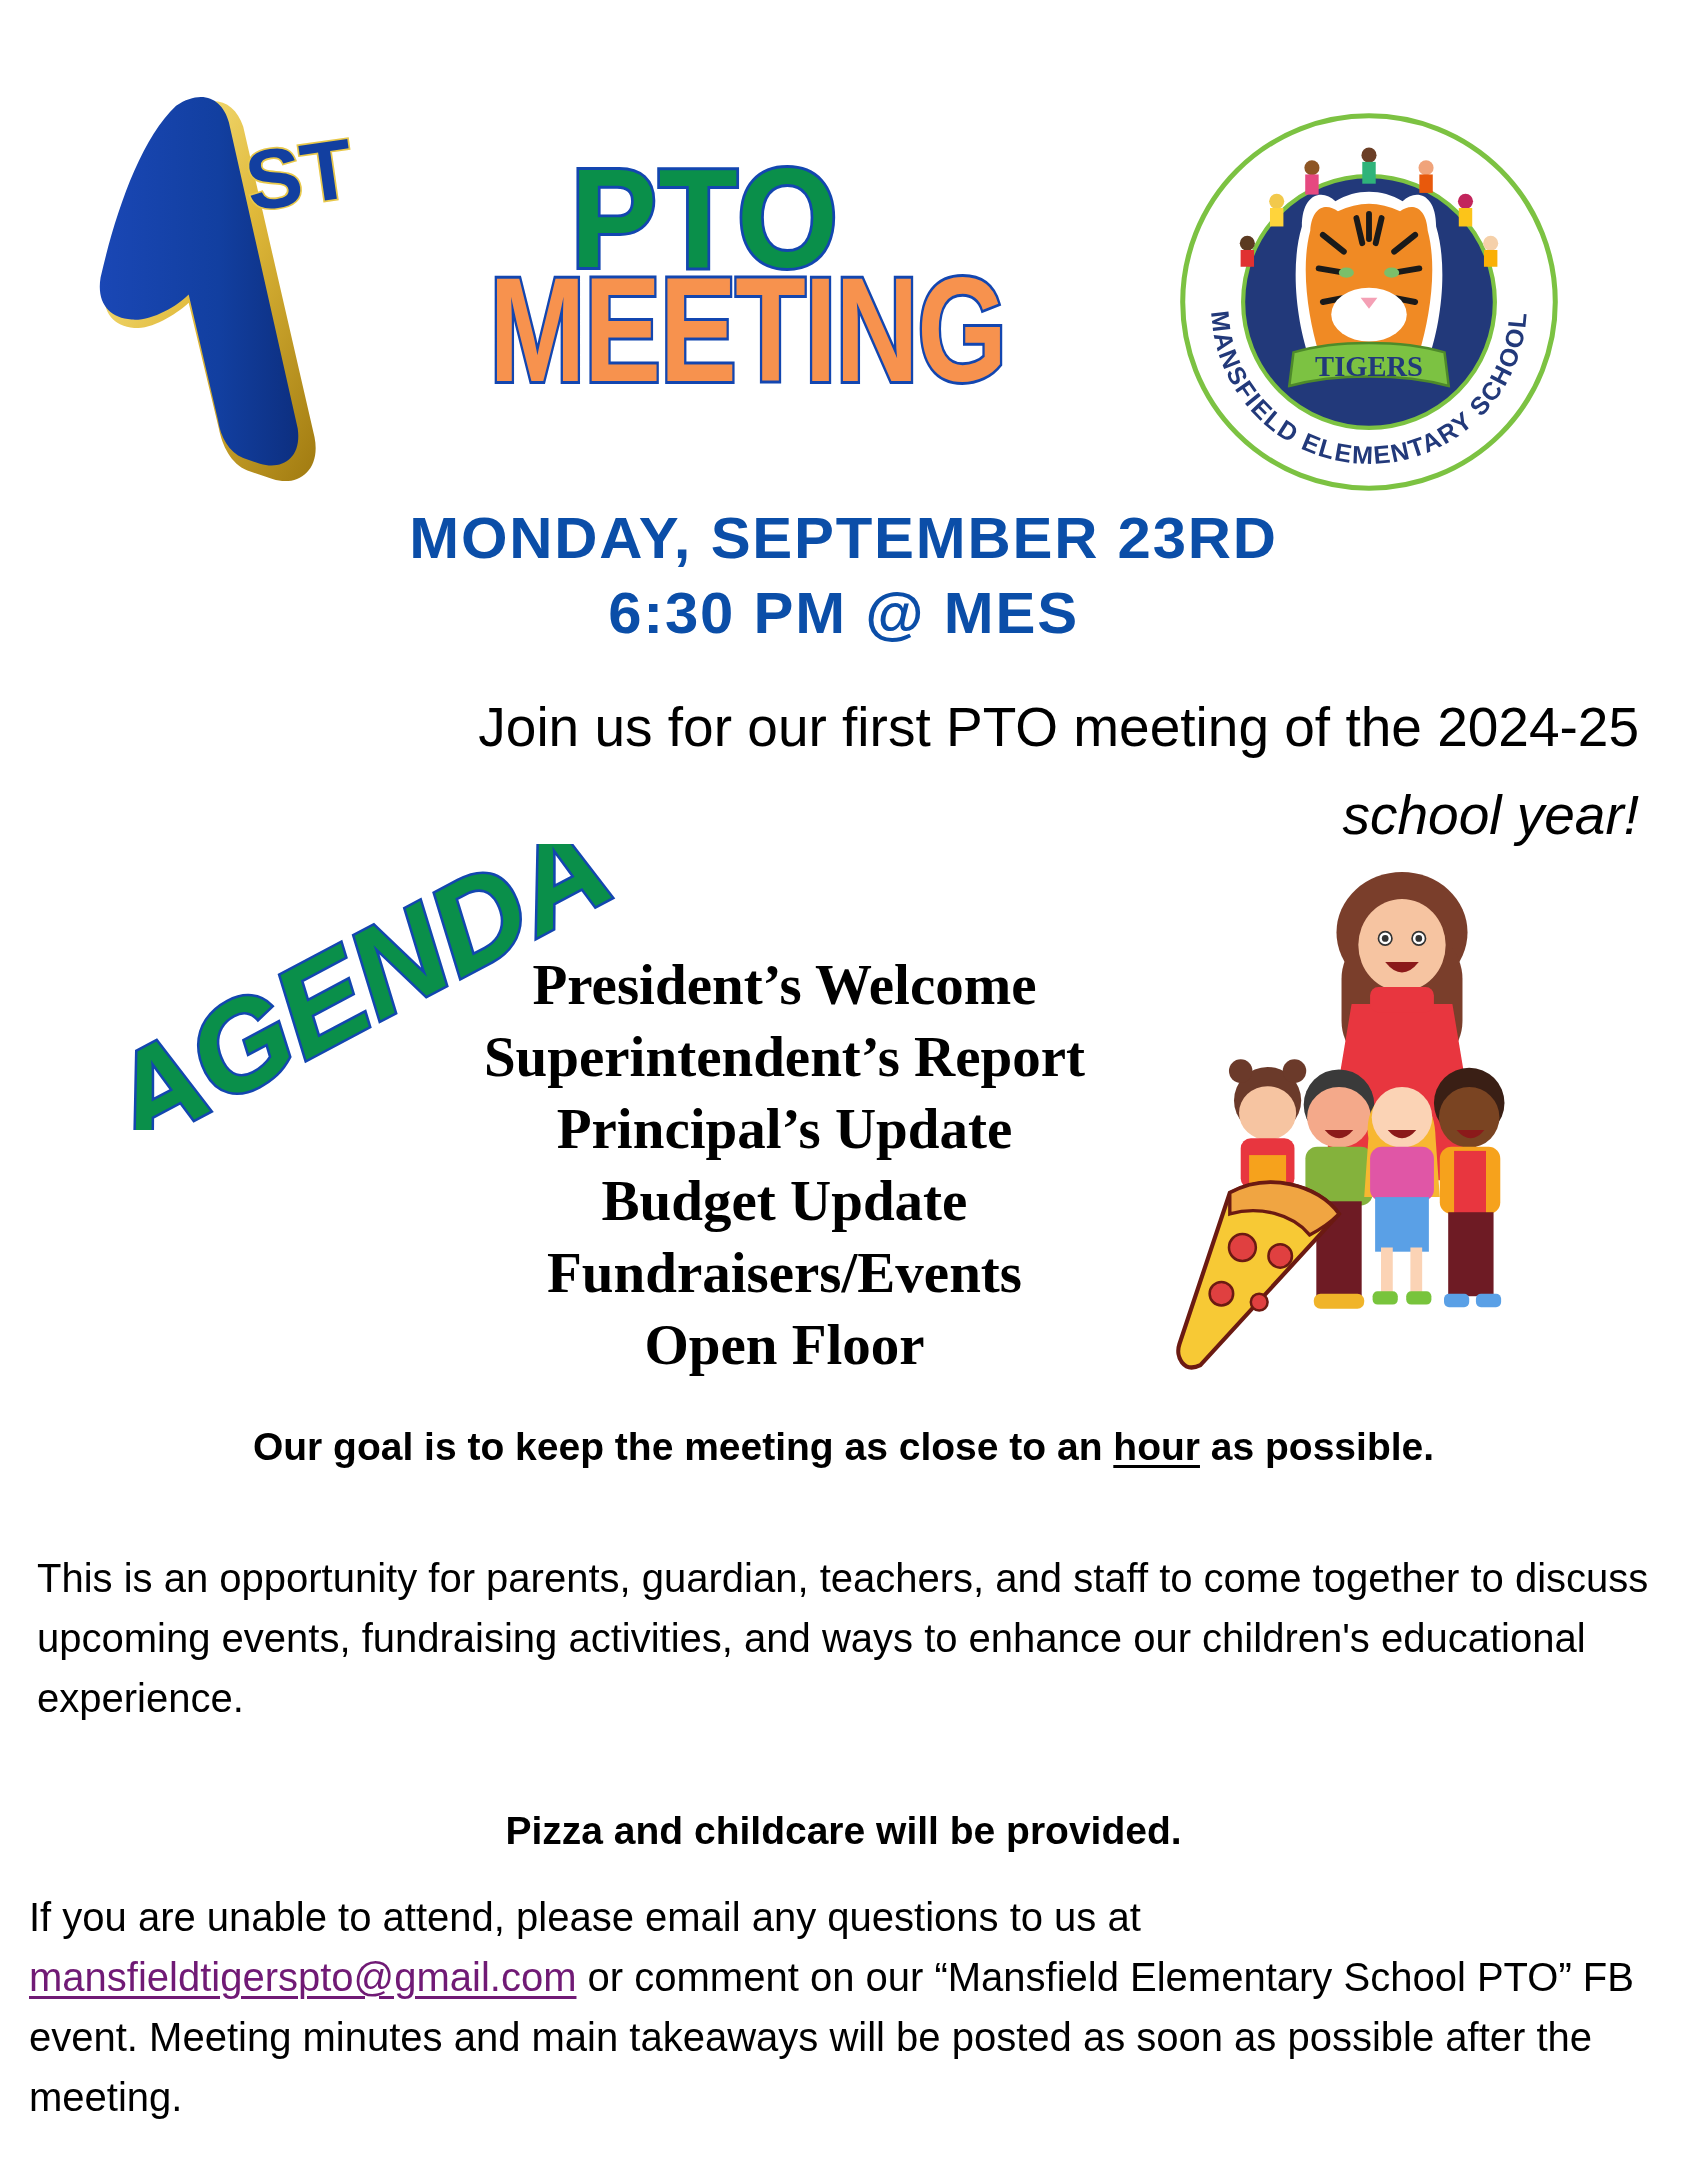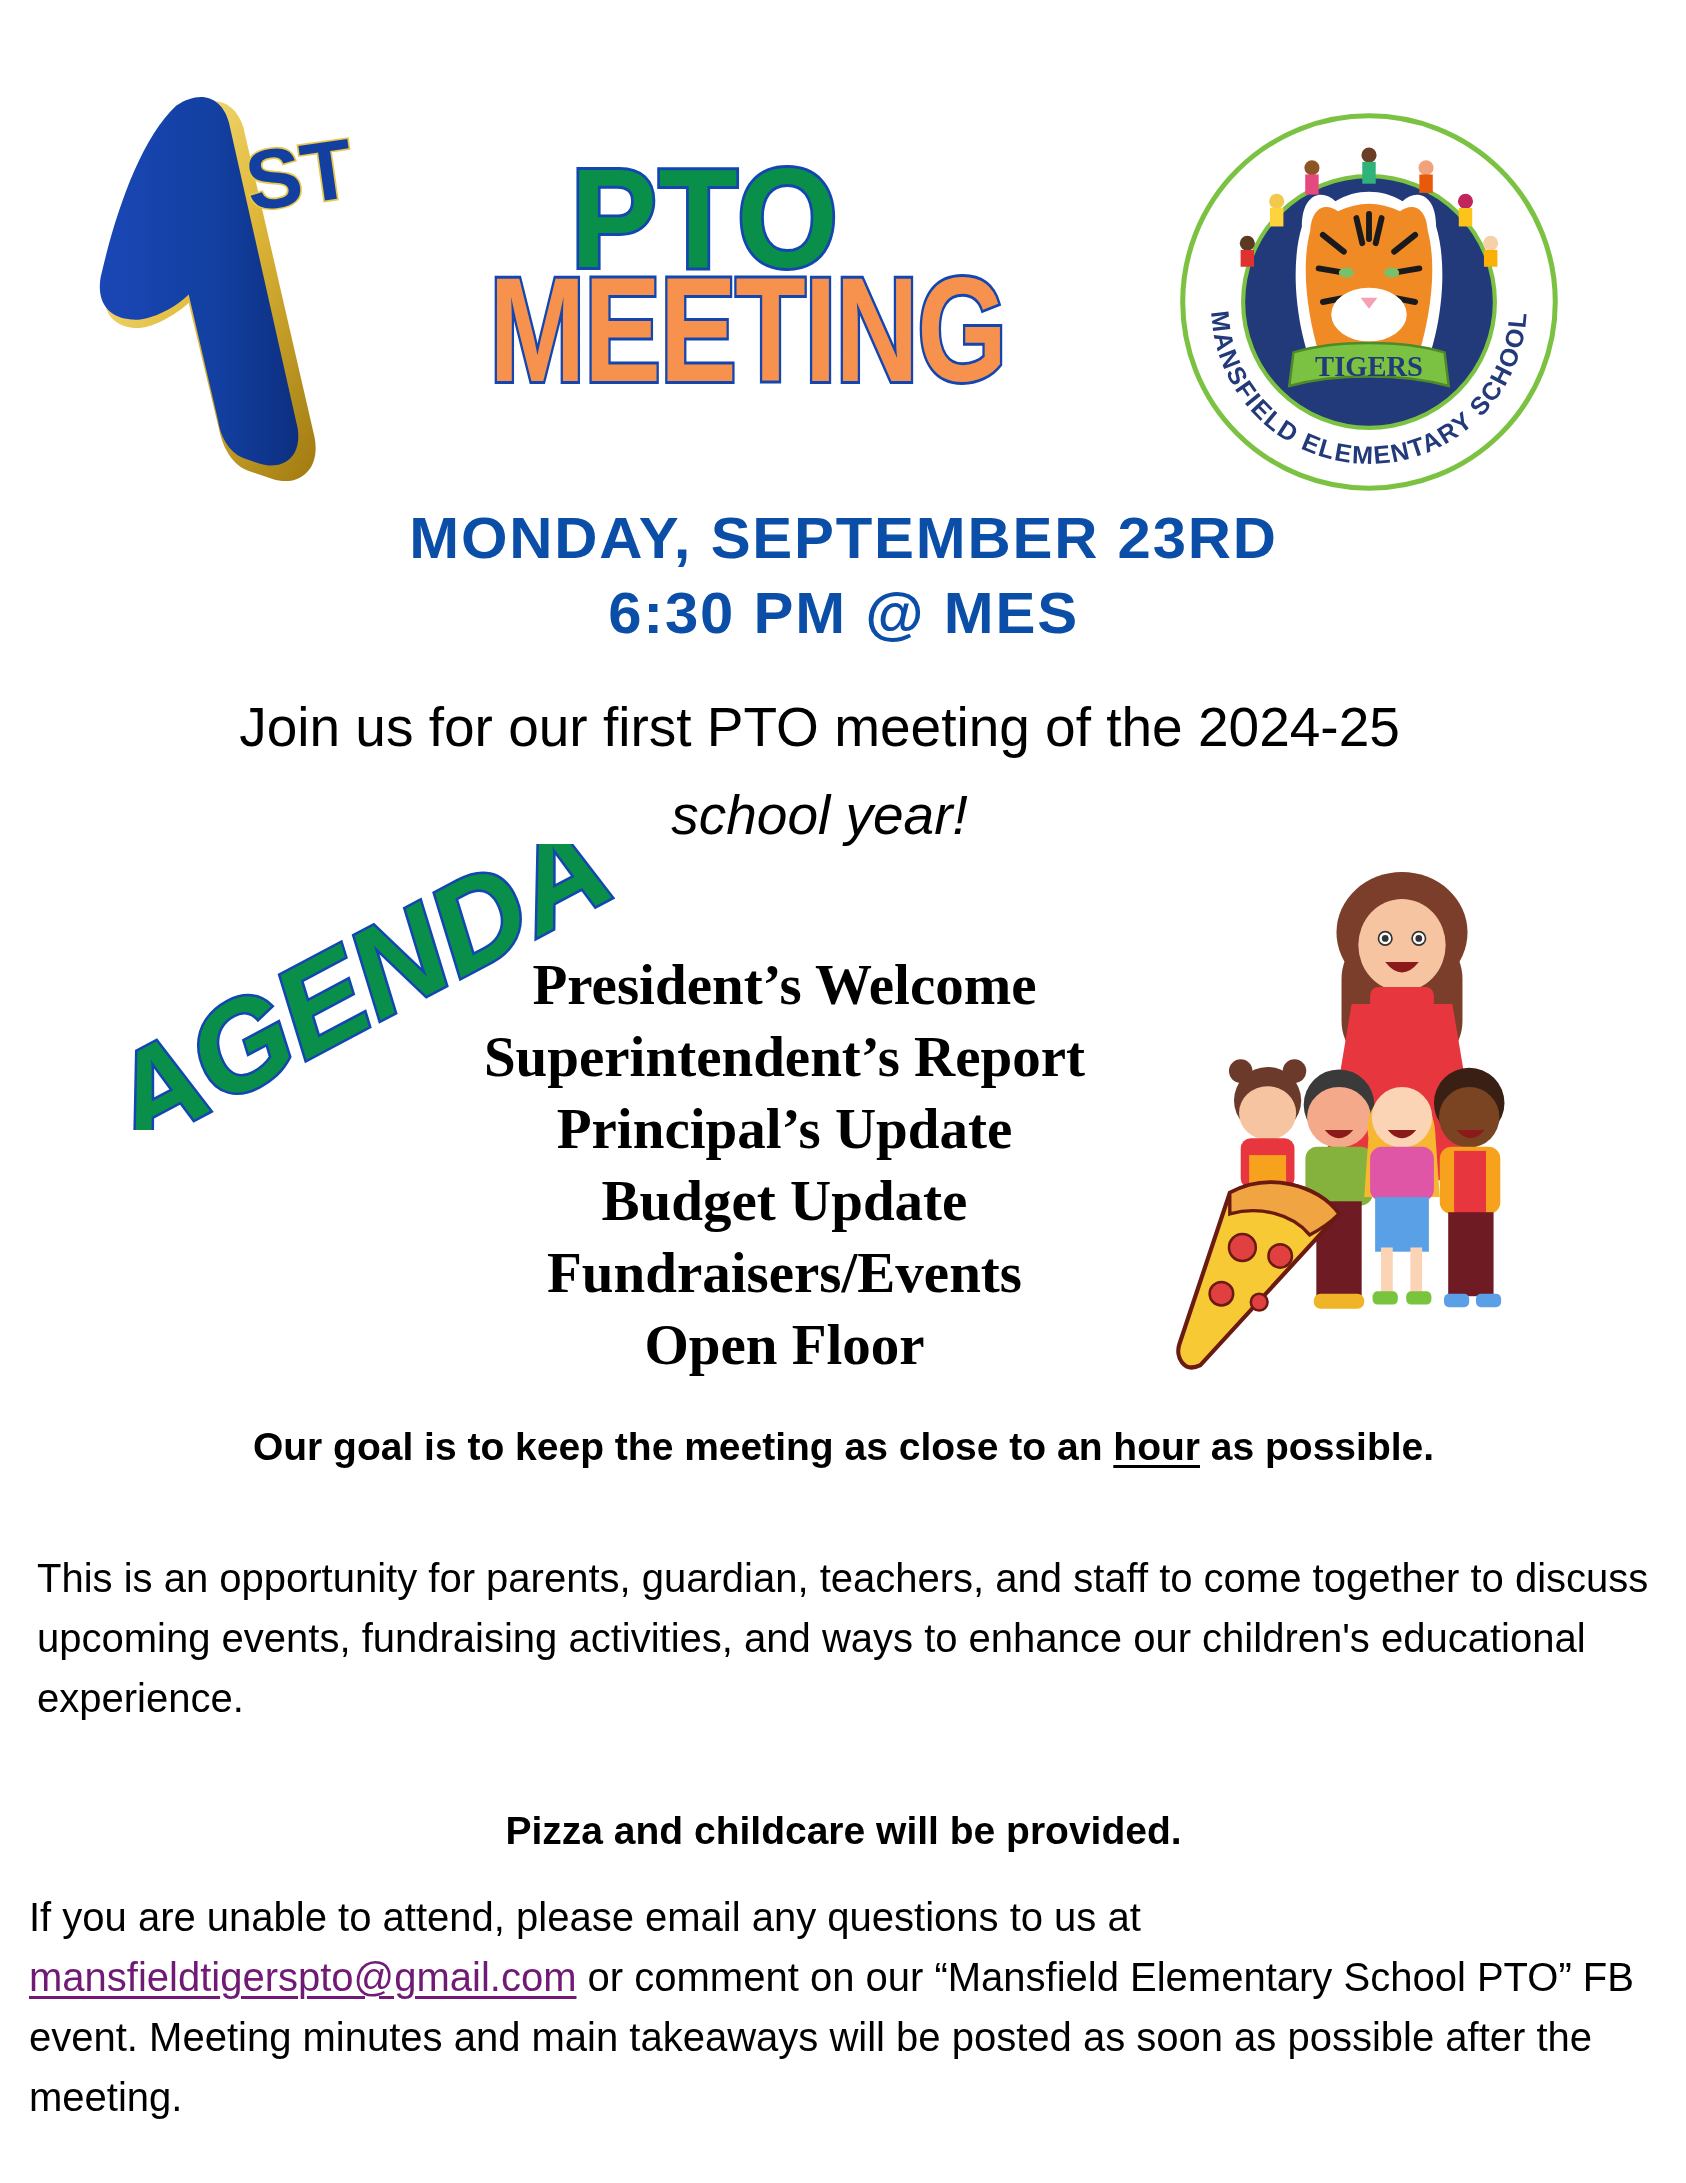--- a/index.html
+++ b/index.html
@@ -10,21 +10,21 @@
   #first-graphic { left: 88px; top: 76px; width: 302px; height: 420px; }
   .pto-word { left: 470px; top: 155px; width: 470px; text-align: center; font-family: "Liberation Sans", sans-serif; font-weight: 900; font-size: 141px; line-height: 126px; color: #0a8f4a; -webkit-text-stroke: 5.9px #1346b0; paint-order: stroke fill; transform: scaleX(0.92); letter-spacing: 1.7px; }
   .meeting-word { left: 395px; top: 267px; width: 705px; text-align: center; font-weight: 900; font-size: 148px; line-height: 126px; color: #f7924e; -webkit-text-stroke: 5.9px #1346b0; paint-order: stroke fill; transform: scaleX(0.78); transform-origin: center; letter-spacing: -1.7px; }
 
   #school-logo { left: 1176px; top: 109px; width: 386px; height: 386px; }
 
   .date-line { left: 0; width: 1687px; text-align: center; color: #0b4ea8; font-weight: 900; font-size: 57px; line-height: 59px; letter-spacing: 1.7px; transform: scaleX(1.05); }
   #date-line-1 { top: 509px; }
   #date-line-2 { top: 584px; }
 
-  .intro { left: 0; width: 1639px; text-align: center; font-size: 55px; line-height: 87px; }
+  .intro { left: 0; width: 1639px; text-align: right; font-size: 55px; line-height: 87px; }
   #intro-line-1 { top: 684px; }
   #intro-line-2 { top: 772px; font-style: italic; }
 
   #agenda-graphic { left: 113px; top: 844px; width: 512px; height: 286px; }
 
   .agenda-list { left: 453px; top: 949px; width: 663px; margin: 0; padding: 0; list-style: none; text-align: center; }
   .agenda-list li { font-weight: 700; font-size: 57px; line-height: 72px; font-family: Liberation Serif, serif; }
 
   #illustration { left: 1150px; top: 861px; width: 420px; height: 521px; }
 

